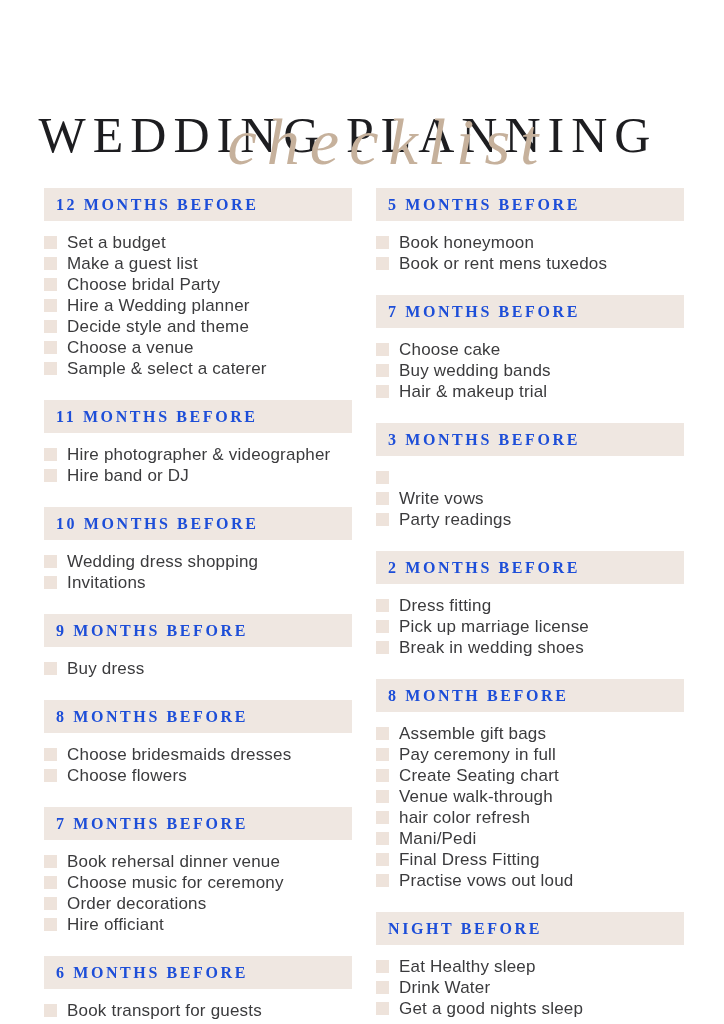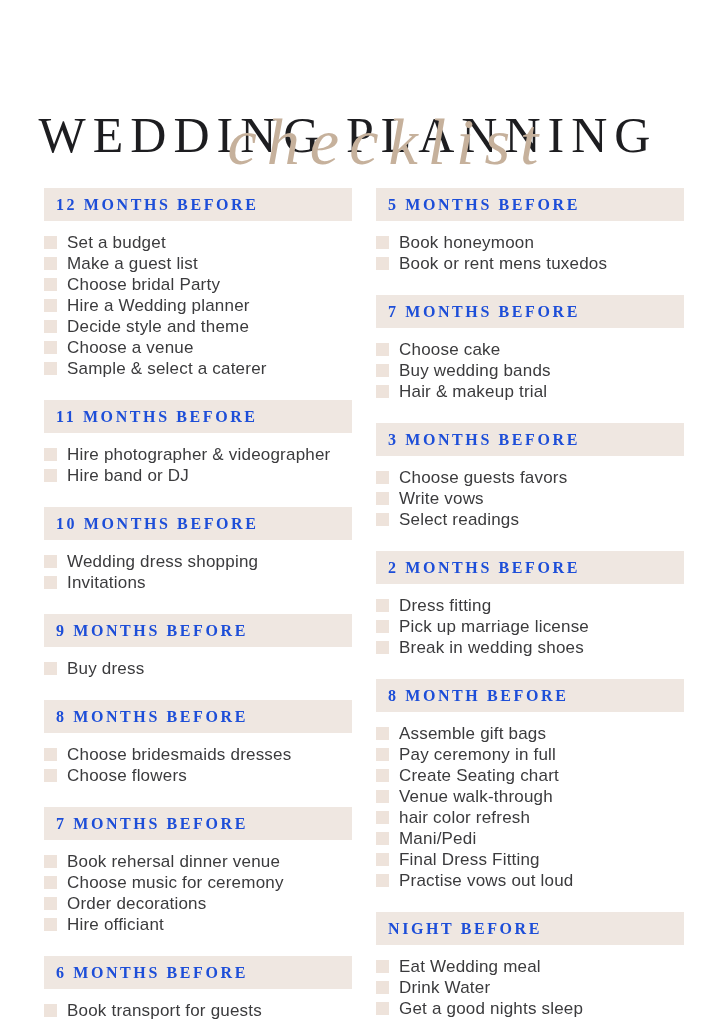--- a/index.html
+++ b/index.html
@@ -289,31 +289,30 @@
 </ul>
   </section>
 
   <section class="section">
     <div class="bar">
       <span class="bar-heading">3 MONTHS BEFORE</span>
     </div>
     <ul class="items">
   <li class="item">
     <span class="checkbox"></span>
-    <span class="item-label">Choose guests favors</span>
   </li>
 
   <li class="item">
     <span class="checkbox"></span>
     <span class="item-label">Write vows</span>
   </li>
 
   <li class="item">
     <span class="checkbox"></span>
-    <span class="item-label">Select readings</span>
+    <span class="item-label">Party readings</span>
   </li>
 </ul>
   </section>
 
   <section class="section">
     <div class="bar">
       <span class="bar-heading">2 MONTHS BEFORE</span>
     </div>
     <ul class="items">
   <li class="item">
@@ -380,21 +379,21 @@
 </ul>
   </section>
 
   <section class="section">
     <div class="bar">
       <span class="bar-heading">NIGHT BEFORE</span>
     </div>
     <ul class="items">
   <li class="item">
     <span class="checkbox"></span>
-    <span class="item-label">Eat Wedding meal</span>
+    <span class="item-label">Eat Healthy sleep</span>
   </li>
 
   <li class="item">
     <span class="checkbox"></span>
     <span class="item-label">Drink Water</span>
   </li>
 
   <li class="item">
     <span class="checkbox"></span>
     <span class="item-label">Get a good nights sleep</span>

